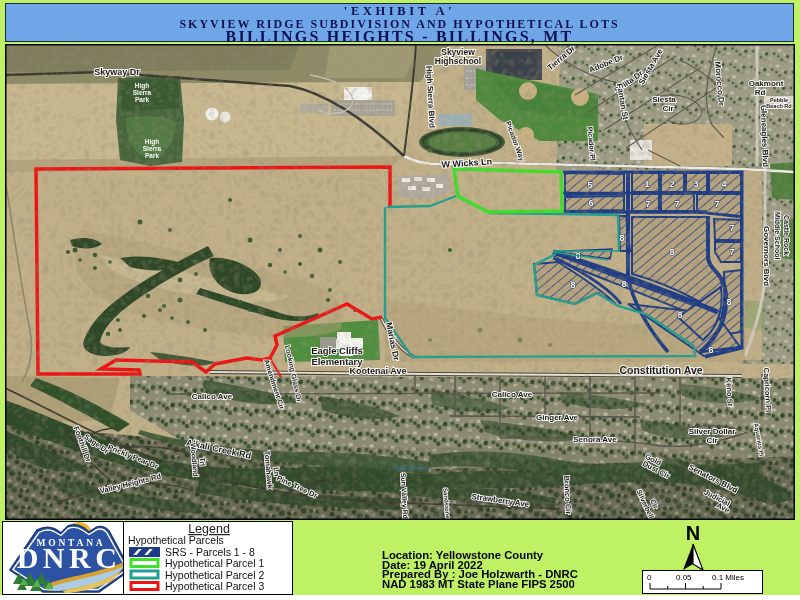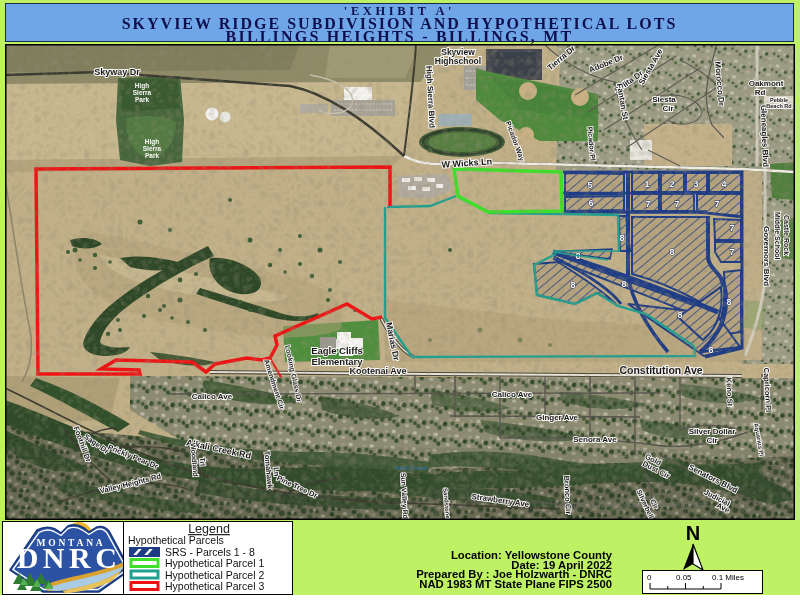--- a/index.html
+++ b/index.html
@@ -1,20 +1,20 @@
 <!DOCTYPE html>
 <html><head><meta charset="utf-8">
 <style>
 html,body{margin:0;padding:0;background:#fff}
 .page{position:relative;width:800px;height:595px;background:#bef264;overflow:hidden;font-family:"Liberation Sans",sans-serif}
 .banner{position:absolute;left:5px;top:3px;width:787px;height:37px;background:#6fa6e8;border:1px solid #1a2a4a;text-align:center;font-family:"Liberation Serif",serif;color:#10104f;font-weight:bold}
 .b1{font-size:12.5px;line-height:12px;letter-spacing:3.6px;margin-top:1px}
-.b2{font-size:16px;line-height:14px;letter-spacing:2px}
+.b2{font-size:12px;line-height:14px;letter-spacing:2px}
 .b3{font-size:16px;line-height:12.5px;letter-spacing:2.2px}
-.footline{position:absolute;left:382px;top:551px;width:230px;text-align:right;font-size:11.3px;font-weight:bold;color:#000;line-height:9.7px;white-space:nowrap}
+.footline{position:absolute;left:382px;top:551px;width:230px;text-align:left;font-size:11.3px;font-weight:bold;color:#000;line-height:9.7px;white-space:nowrap}
 .legend{position:absolute;left:123px;top:521px;width:168px;height:72px;background:#fff;border:1.5px solid #000}
 .logobox{position:absolute;left:2px;top:521px;width:132px;height:72px;background:#fff;border:1.5px solid #000}
 </style></head>
 <body>
 <div class="page">
 
 <div class="banner">
   <div class="b1">'EXHIBIT A'</div>
   <div class="b2">SKYVIEW RIDGE SUBDIVISION AND HYPOTHETICAL LOTS</div>
   <div class="b3">BILLINGS HEIGHTS - BILLINGS, MT</div>

